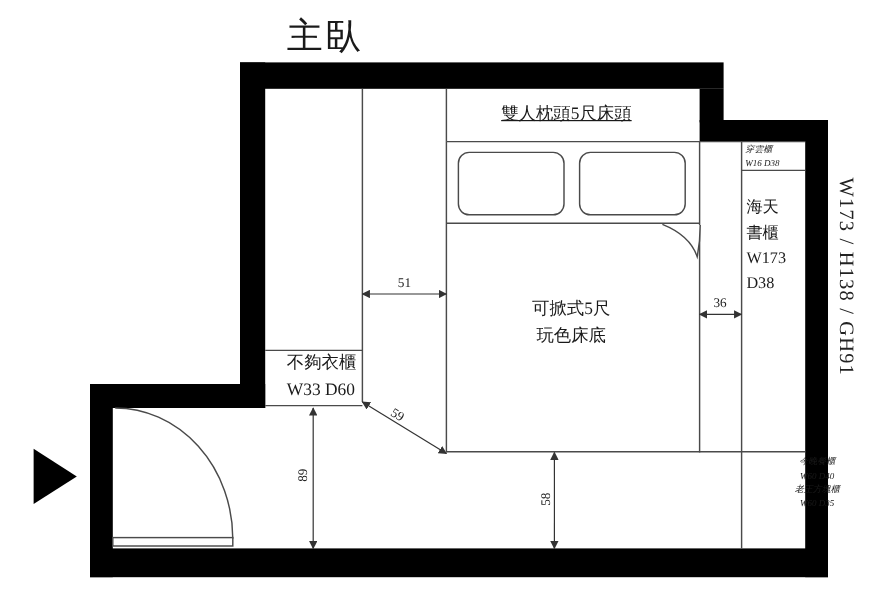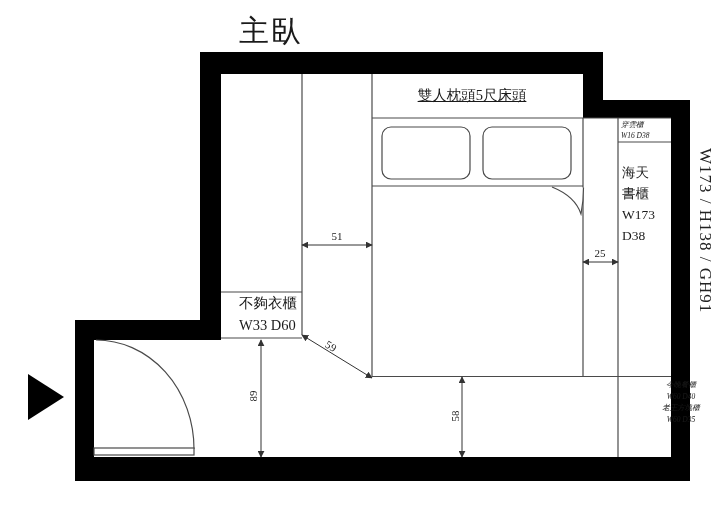--- a/index.html
+++ b/index.html
@@ -86,30 +86,32 @@
   <div class="lbl f14 ctr" style="left:372px;top:85px;width:200px;text-decoration:underline;">雙人枕頭5尺床頭</div>
 
   <div class="lbl f7" style="left:621px;top:120px;">穿雲櫃
 W16 D38</div>
 
   <div class="lbl f13" style="left:622px;top:163px;">海天
 書櫃
 W173
 D38</div>
 
+  <div class="lbl f14 ctr" style="left:396px;top:248px;width:160px;">可掀式5尺
+玩色床底</div>
 
   <div class="lbl f14" style="left:239px;top:293px;">不夠衣櫃
 W33 D60</div>
 
   <div class="lbl f7 ctr" style="left:650px;top:379px;width:62px;line-height:1.55;">今晚餐櫃
 W60 D40
 老王方塊櫃
 W60 D35</div>
 
   <div class="spec">W173 / H138 / GH91</div>
 
   <div class="dim" style="left:317px;top:230px;">51</div>
-  <div class="dim" style="left:580px;top:247px;">25</div>
+  <div class="dim" style="left:580px;top:247px;">36</div>
   <div class="dim" style="left:311px;top:340px;transform:rotate(31deg);">59</div>
   <div class="dim bgw rot-ccw" style="left:233px;top:390px;">89</div>
   <div class="dim bgw rot-ccw" style="left:435px;top:410px;">58</div>
 
 </div>
 
 </body></html>

